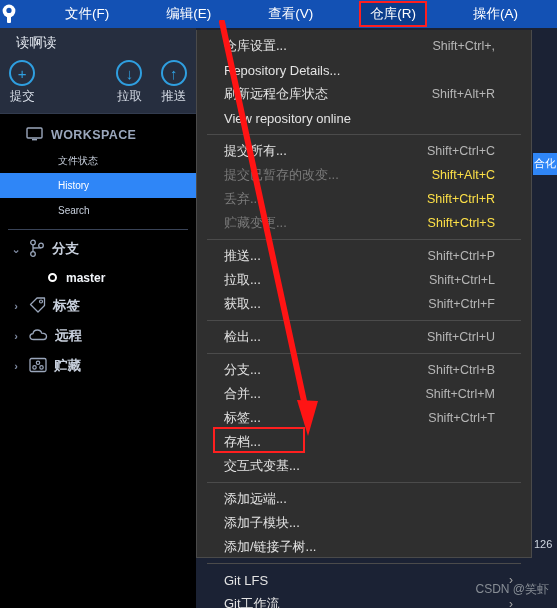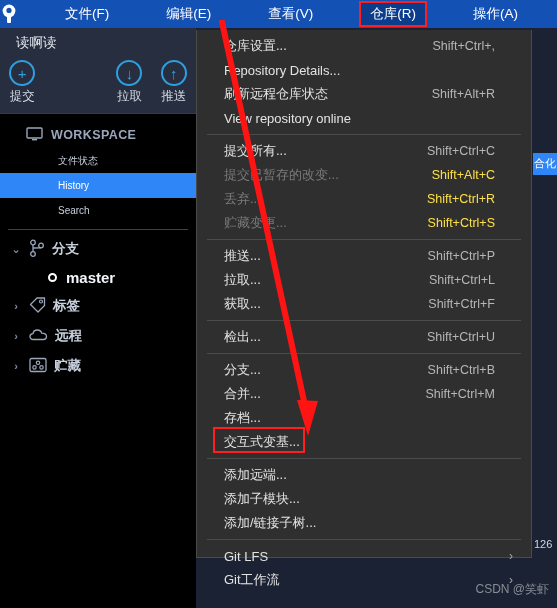--- a/index.html
+++ b/index.html
@@ -64,21 +64,21 @@
 
   .sb-div{ height:1px; background:#394357; margin:6px 8px 4px 8px; }
 
   .sb-tree{
     display:flex; align-items:center; height:30px;
     padding-left:10px; gap:7px; font-size:13.5px; color:#c8d0dd; font-weight:bold;
   }
   .sb-tree .caret{ width:12px; color:#7f8ba3; font-size:11px; text-align:center; }
   .sb-branch{
     display:flex; align-items:center; height:27px;
-    padding-left:48px; gap:9px; font-size:15px; color:#f2f5fa; font-weight:bold;
+    padding-left:48px; gap:9px; font-size:12px; color:#f2f5fa; font-weight:bold;
   }
   .dot-o{
     width:9px; height:9px; border-radius:50%;
     border:2.5px solid #ffffff;
   }
 
   
   #rightbg{
     position:absolute; left:196px; top:28px; width:361px; height:580px;
     background:#1b2234;
@@ -304,20 +304,24 @@
 
   <div class="mi">
     <span class="lbl">分支...</span>
     <span class="sc">Shift+Ctrl+B</span>
   </div>
   <div class="mi">
     <span class="lbl">合并...</span>
     <span class="sc">Shift+Ctrl+M</span>
   </div>
   <div class="mi">
+    <span class="lbl">标签...</span>
+    <span class="sc">Shift+Ctrl+T</span>
+  </div>
+  <div class="mi">
     <span class="lbl">存档...</span>
     <span class="sc"></span>
   </div>
   <div class="mi">
     <span class="lbl">交互式变基...</span>
     <span class="sc"></span>
   </div>
 
   <div class="msep"></div>
 

